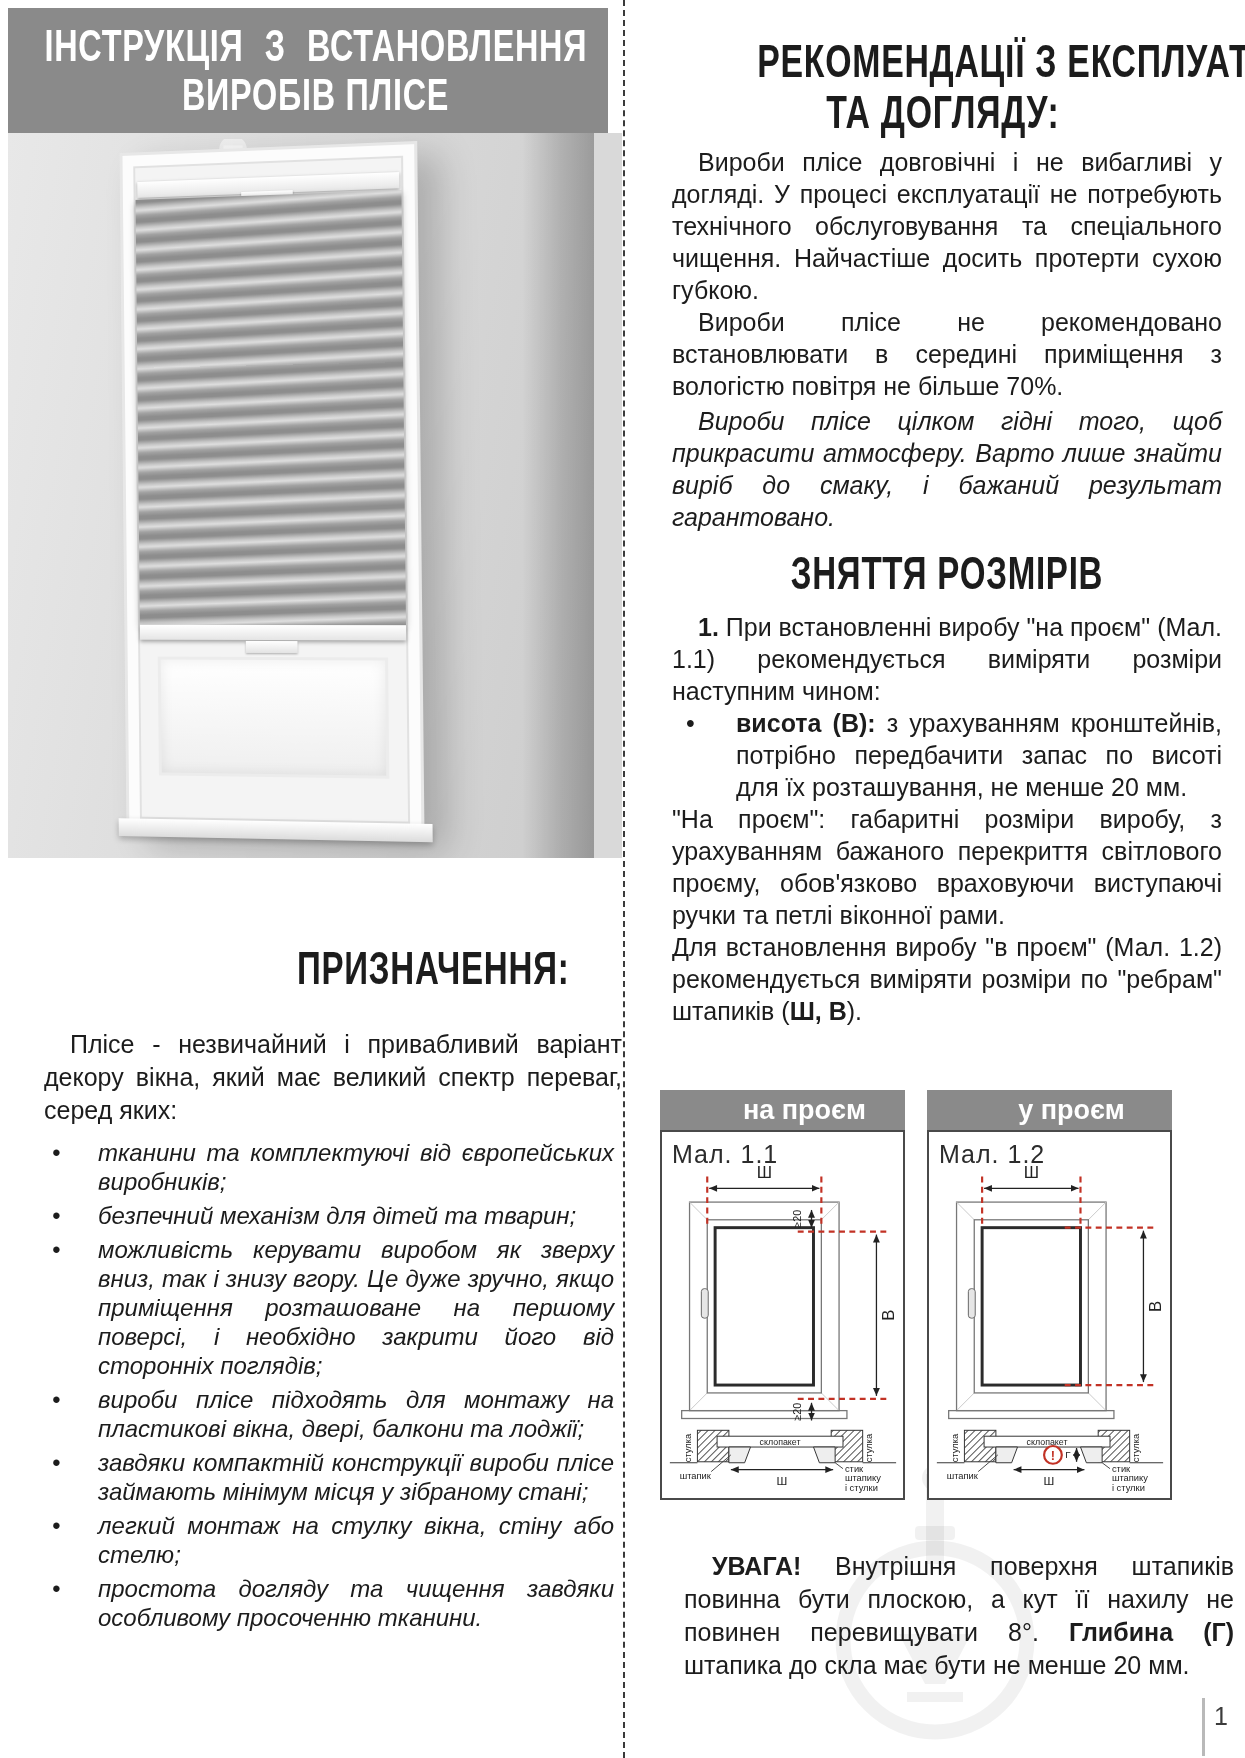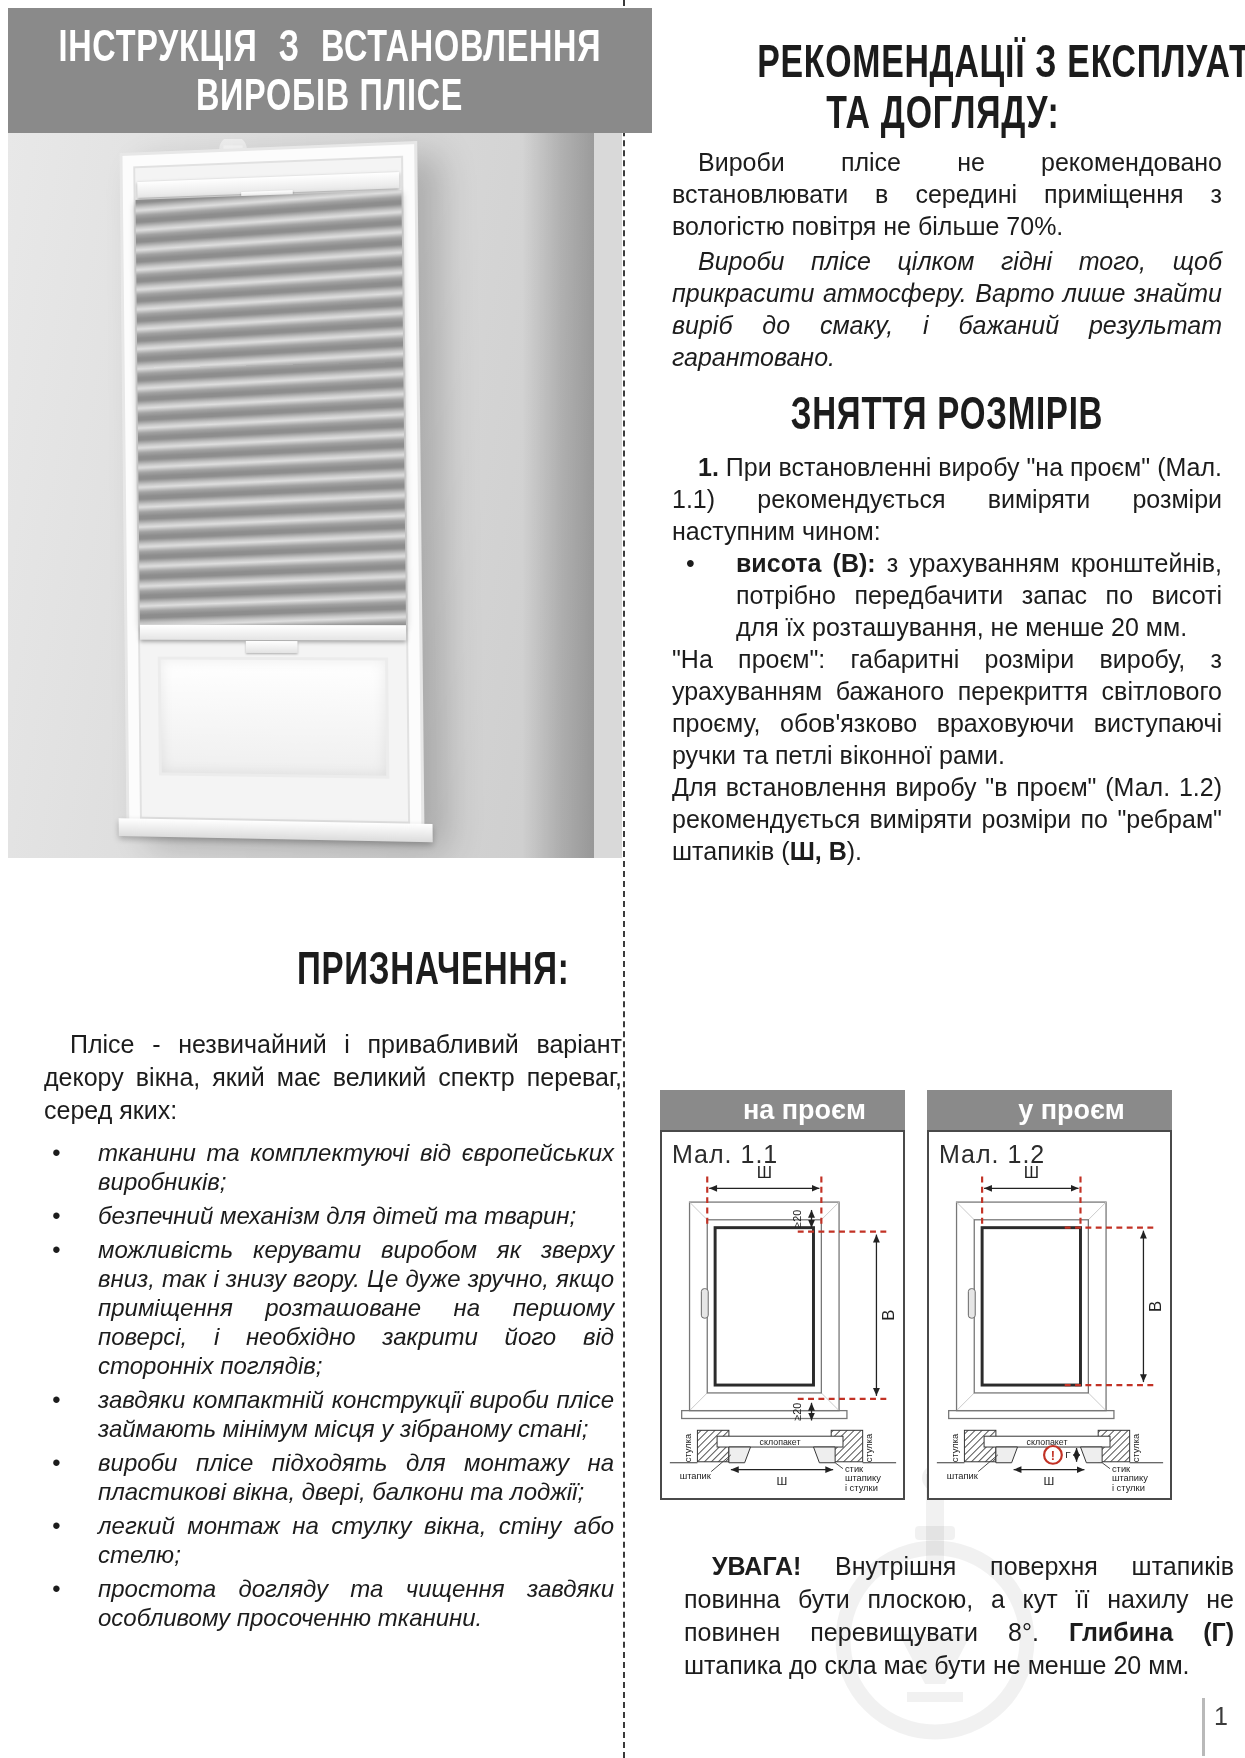--- a/index.html
+++ b/index.html
@@ -9,23 +9,23 @@
   }
   
   .divider { position:absolute; left:623px; top:0; height:1758px; width:0; border-left:2px dashed #3a3a3a; }
 
   
   .cond { display:inline-block; transform:scaleX(0.72); transform-origin:50% 50%; white-space:nowrap; letter-spacing:1px; }
   .hline { text-align:center; line-height:1.08; }
 
   
   .header-box {
-    position:absolute; left:8px; top:8px; width:644px; height:125px;
+    position:absolute; left:8px; top:8px; width:584px; height:125px;
     background:#8a8a8a; color:#fff; display:flex; flex-direction:column;
-    justify-content:center; align-items:center; font-weight:bold; font-size:45px;
+    justify-content:center; align-items:center; font-weight:bold; font-size:45px;padding-left:16px;
   }
   .header-box .hline.sp { word-spacing:16px; }
 
   .photo {
     position:absolute; left:8px; top:133px; width:614px; height:725px;
     background:linear-gradient(100deg,#e8e8e8 0%,#d8d8d8 55%,#cbcbcb 100%); overflow:hidden;
   }
   .recess { position:absolute; right:28px; top:0; width:72px; height:100%;
     background:linear-gradient(90deg, rgba(0,0,0,0) 0%, rgba(0,0,0,0.16) 55%, rgba(0,0,0,0.26) 100%); }
   .outerwall { position:absolute; right:0; top:0; width:28px; height:100%; background:#d9d9d9; }
@@ -140,41 +140,42 @@
   <div class="purpose-heading">
     <span class="cond">ПРИЗНАЧЕННЯ:</span>
   </div>
 
   <p class="intro">Плісе - незвичайний і привабливий варіант декору вікна, який має великий спектр переваг, серед яких:</p>
 
   <ul class="lbullets">
     <li>тканини та комплектуючі від європейських виробників;</li>
     <li>безпечний механізм для дітей та тварин;</li>
     <li>можливість керувати виробом як зверху вниз, так і знизу вгору. Це дуже зручно, якщо приміщення розташоване на першому поверсі, і необхідно закрити його від сторонніх поглядів;</li>
+    <li>вироби плісе підходять для монтажу на пластикові вікна, двері, балкони та лоджії;</li>
     <li>завдяки компактній конструкції вироби плісе займають мінімум місця у зібраному стані;</li>
-    <li>вироби плісе підходять для монтажу на пластикові вікна, двері, балкони та лоджії;</li>
     <li>легкий монтаж на стулку вікна, стіну або стелю;</li>
     <li>простота догляду та чищення завдяки особливому просоченню тканини.</li>
   </ul>
 
   <svg class="wm wm-gray" style="left:800px; top:1468px;" width="270" height="300" viewBox="0 0 260 300">
     <circle cx="130" cy="172" r="92" fill="none" stroke="currentColor" stroke-width="15"></circle>
     <rect x="121" y="6" width="18" height="90" fill="currentColor"></rect>
     <circle cx="130" cy="10" r="13" fill="currentColor"></circle>
     <rect x="110" y="58" width="40" height="14" rx="4" fill="currentColor"></rect>
     <path d="M94,166 L166,166 L140,216 L120,216 Z" fill="currentColor"></path>
     <rect x="102" y="224" width="56" height="10" fill="currentColor"></rect>
   </svg>
 
   <div class="care-heading">
     <div class="hline"><span class="cond">РЕКОМЕНДАЦІЇ З ЕКСПЛУАТАЦІЇ</span></div>
     <div class="hline"><span class="cond">ТА ДОГЛЯДУ:</span></div>
   </div>
 
   <div class="rflow">
+    <p>Вироби плісе довговічні і не вибагливі у догляді. У процесі експлуатації не потребують технічного обслуговування та спеціального чищення. Найчастіше досить протерти сухою губкою.</p>
     <p>Вироби плісе не рекомендовано встановлювати в середині приміщення з вологістю повітря не більше 70%.</p>
     <p class="ital">Вироби плісе цілком гідні того, щоб прикрасити атмосферу. Варто лише знайти виріб до смаку, і бажаний результат гарантовано.</p>
 
     <h2 class="mid-head"><span class="cond">ЗНЯТТЯ РОЗМІРІВ</span></h2>
 
     <p><b class="blead">1.</b> <span>При встановленні виробу "на проєм" (Мал. 1.1) рекомендується виміряти розміри наступним чином:</span></p>
 
     <ul class="rbullets">
       <li><span class="blead">висота (В):</span> <span>з урахуванням кронштейнів, потрібно передбачити запас по висоті для їх розташування, не менше 20 мм.</span></li>
     </ul>

